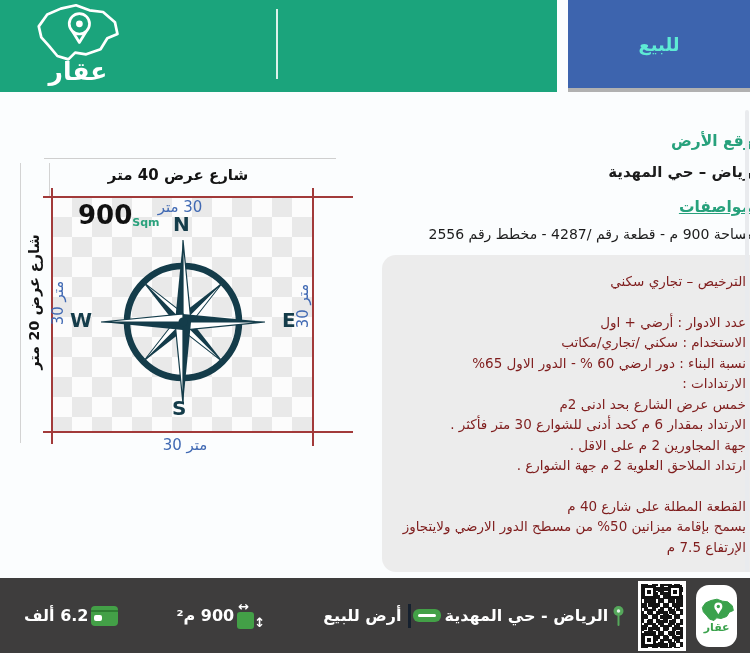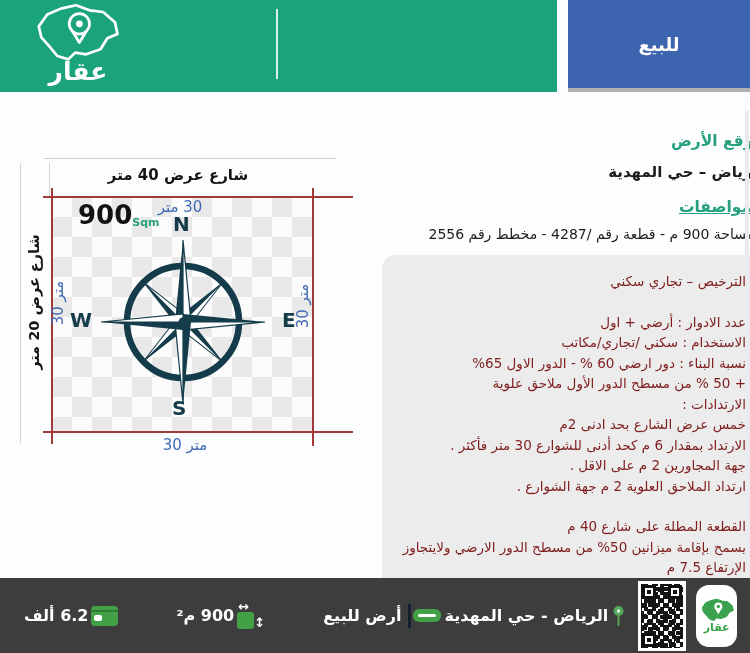--- a/index.html
+++ b/index.html
@@ -7,21 +7,21 @@
          background:#fbfdfe;font-family:"DejaVu Sans","Liberation Sans",sans-serif;}
 
   
   .banner{position:absolute;left:0;top:0;width:557px;height:92px;background:#1ba47c;}
   .banner-divider{position:absolute;left:276px;top:9px;width:2px;height:70px;background:rgba(255,255,255,.85);}
   .logo-wrap{position:absolute;left:24px;top:1px;width:110px;height:90px;}
   .logo-name{position:absolute;left:6px;top:56px;width:96px;text-align:center;
              color:#ffffff;font-size:25px;font-weight:bold;}
   .sale-badge{position:absolute;left:568px;top:0;width:182px;height:88px;background:#3d64ae;
               display:flex;align-items:center;justify-content:center;}
-  .sale-badge span{color:#ffffff;font-size:18px;font-weight:bold;}
+  .sale-badge span{color:#5eead4;font-size:18px;font-weight:bold;}
   .sale-badge-shadow{position:absolute;left:568px;top:88px;width:182px;height:4px;background:#b1b1b1;}
 
   
   .street-top-line{position:absolute;left:44px;top:158px;width:292px;height:0;border-top:1.5px solid #cfcfcf;}
   .street-top-label{position:absolute;left:49px;top:166px;width:258px;text-align:center;
                     font-size:15px;font-weight:bold;color:#141414;direction:rtl;}
   .street-left-line1{position:absolute;left:20px;top:163px;width:0;height:280px;border-left:1.5px solid #d3d3d3;}
   .street-left-line2{position:absolute;left:49px;top:163px;width:0;height:34px;border-left:1.5px solid #d3d3d3;}
   .street-left-label{position:absolute;left:-51px;top:293px;width:172px;height:18px;text-align:center;
                      font-size:14.5px;font-weight:bold;color:#141414;direction:rtl;
@@ -186,21 +186,20 @@
     <p class="sec-head">موقع الأرض</p>
     <p class="loc-line">الرياض – حي المهدية</p>
     <p class="sec-head" style="margin-bottom:8px;text-decoration:underline;">المواصفات</p>
     <p class="spec-line">المساحة 900 م - قطعة رقم /4287 - مخطط رقم 2556</p>
 
     <div class="license-box">
       <p>الترخيص – تجاري سكني</p>
       <p class="gap-top">عدد الادوار : أرضي + اول</p>
       <p>الاستخدام : سكني /تجاري/مكاتب</p>
       <p>نسبة البناء : دور ارضي 60 % - الدور الاول 65%</p>
-      <p>+ 50 % من مسطح الدور الأول ملاحق علوية</p>
       <p>الارتدادات :</p>
       <p>خمس عرض الشارع بحد ادنى 2م</p>
       <p>الارتداد بمقدار 6 م كحد أدنى للشوارع 30 متر فأكثر .</p>
       <p>جهة المجاورين 2 م على الاقل .</p>
       <p>ارتداد الملاحق العلوية 2 م جهة الشوارع .</p>
       <p class="gap-top">القطعة المطلة على شارع 40 م</p>
       <p>يسمح بإقامة ميزانين 50% من مسطح الدور الارضي ولايتجاوز الإرتفاع 7.5 م</p>
     </div>
   </div>
 

